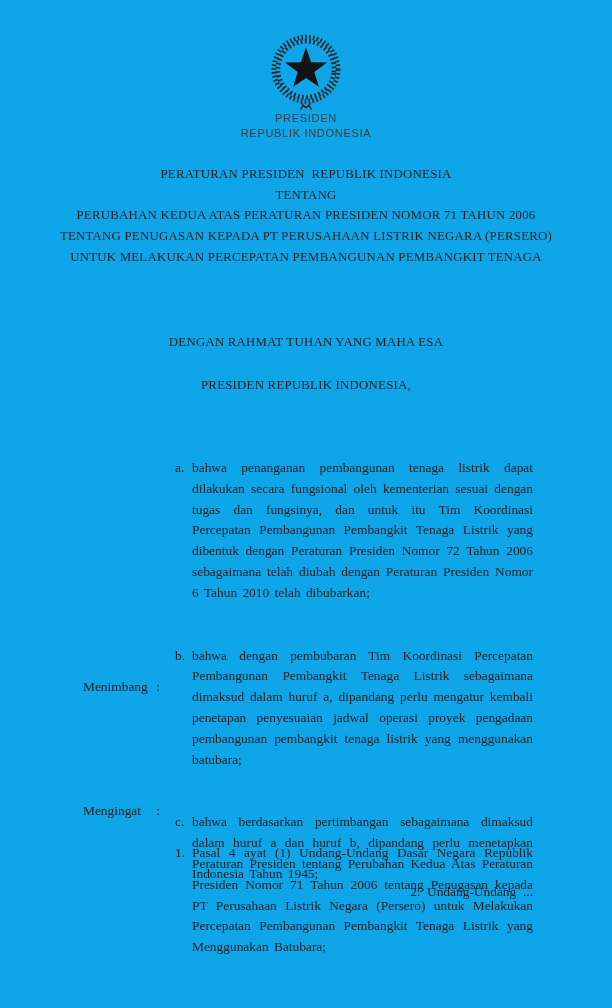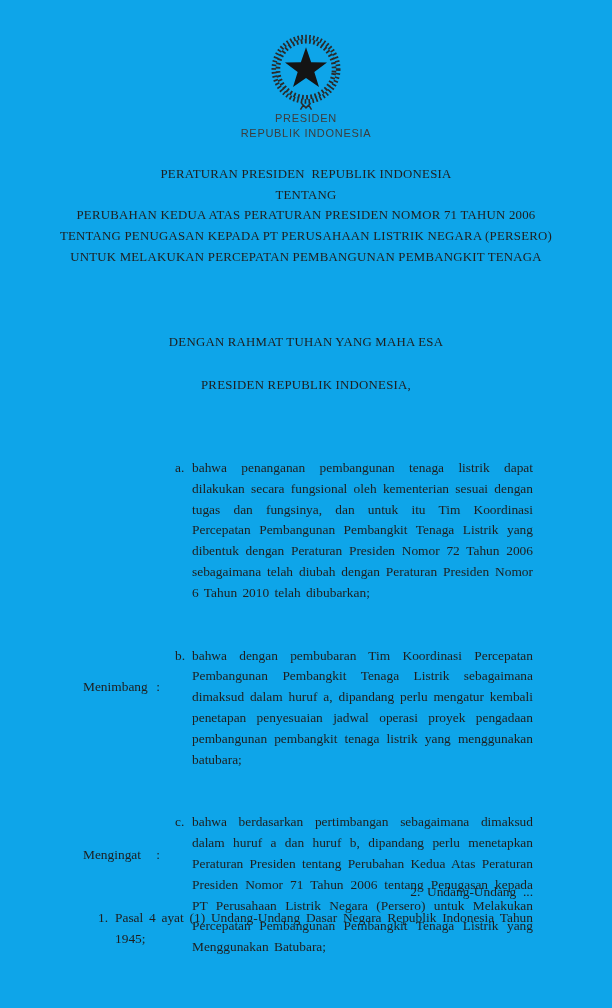--- a/index.html
+++ b/index.html
@@ -58,21 +58,21 @@
   }
   .clause {
     position: absolute;
     left: 83px;
     right: 79px;
     display: flex;
     font-size: 13.4px;
     line-height: 20.8px;
   }
   .clause-considering { top: 416px; align-items: center; }
-  .clause-recalling   { top: 845px; flex-direction: column; }
+  .clause-recalling   { top: 801px; }
   .clause-label {
     width: 77px;
     flex: none;
     display: flex;
     justify-content: space-between;
     align-items: flex-start;
   }
   .clause-items { flex: 1; margin-left: 15px; }
   .item { position: relative; padding-left: 17px; }
   .item + .item { margin-top: 6px; }

